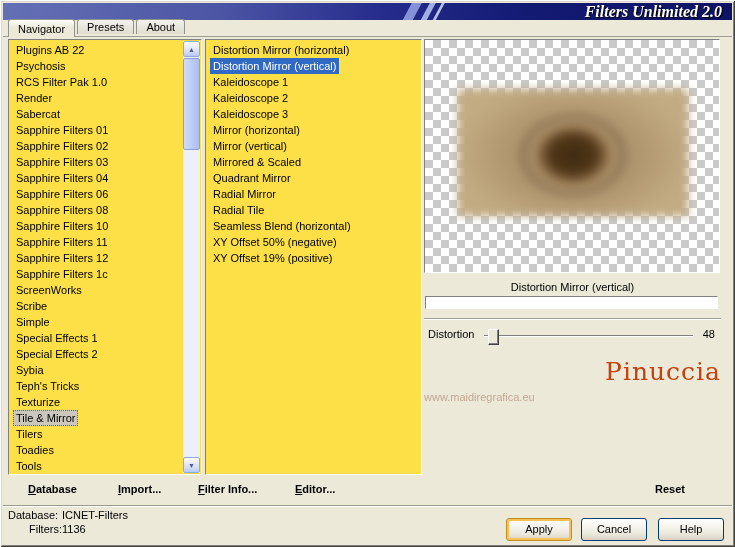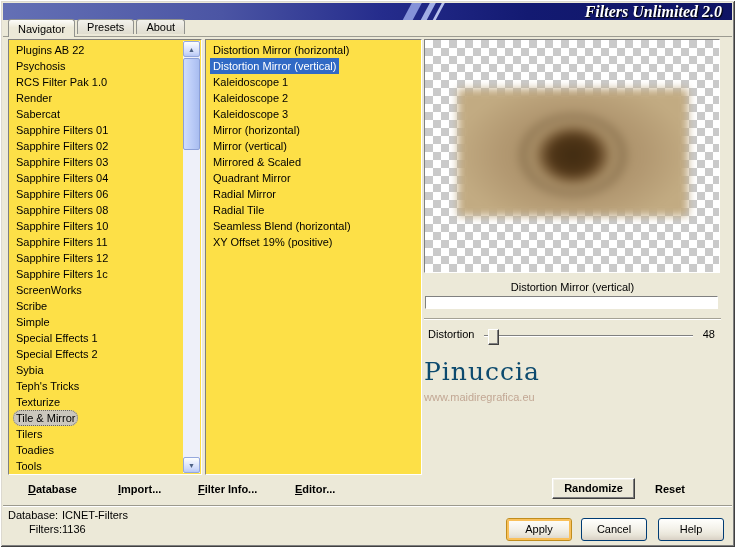--- a/index.html
+++ b/index.html
@@ -23,21 +23,21 @@
     background:linear-gradient(#f2f1ec,#e0ddcf);height:15px;margin-bottom:18px;padding:1px 9px 0;white-space:nowrap;}
   .tab.active{height:18px;margin-bottom:0;background:linear-gradient(#fdfdfb,#ece9d8 45%);padding-top:3px;}
   .tabline{position:absolute;left:3px;top:36px;right:3px;height:1px;background:#9c9b91;z-index:1;}
   
   .panel{position:absolute;background:#fde047;border:1px solid;border-color:#808080 #fff #fff #808080;box-sizing:border-box;}
   .cat-panel{left:8px;top:39px;width:194px;height:436px;}
   .filter-panel{left:205px;top:39px;width:217px;height:436px;padding-left:44px;}
   .cat-list{position:absolute;left:1px;top:2px;right:18px;bottom:1px;overflow:hidden;}
   .filter-list{position:absolute;left:1px;top:2px;right:1px;bottom:1px;overflow:hidden;}
   .list-item{height:16px;line-height:16px;white-space:nowrap;padding:0 3px;margin-left:3px;width:fit-content;}
-  .cat-list .selected{background:#cbc7bd;outline:1px dotted #6a675f;outline-offset:-1px;border-radius:8px;}
+  .cat-list .selected{background:#cbc7bd;outline:1px dotted #6a675f;outline-offset:-1px;}
   .filter-list .selected{background:#316ac5;color:#fff;}
   
   .scrollbar{position:absolute;top:1px;right:1px;bottom:1px;width:17px;background:#eef0f9;}
   .sb-btn{position:absolute;left:0;right:0;height:16px;box-sizing:border-box;
     background:linear-gradient(180deg,#fdfefe,#cfdafa 75%,#b7c7f5);border:1px solid #95a8dd;border-radius:2px;
     color:#4d6185;font-size:7px;display:flex;align-items:center;justify-content:center;}
   .sb-up{top:0;}
   .sb-down{bottom:0;}
   .sb-thumb{position:absolute;left:0;right:0;top:17px;height:92px;box-sizing:border-box;
     background:linear-gradient(90deg,#cfdcfc,#bccdf8 50%,#a9bdf0);border:1px solid #8ca0d8;border-radius:2px;}
@@ -53,22 +53,22 @@
       radial-gradient(ellipse 118px 75px at 50% 52%, #a1875d 0%, #b29871 60%, #c2ab82 100%);}
   .preview-caption{position:absolute;left:0;top:242px;width:100%;text-align:center;}
   .progressbar{position:absolute;left:1px;top:257px;width:293px;height:13px;background:#fff;
     box-sizing:border-box;border:1px solid;border-color:#808080 #fff #fff #808080;}
   .rp-sep{position:absolute;left:0;top:279px;width:297px;height:0;border-top:1px solid #a5a295;border-bottom:1px solid #fff;}
   .slider-label{position:absolute;left:4px;top:289px;}
   .slider-track{position:absolute;left:60px;right:28px;top:296px;height:0;border-top:1px solid #808080;border-bottom:1px solid #fff;}
   .slider-thumb{position:absolute;left:64px;top:290px;width:9px;height:14px;background:#ece9d8;
     border:1px solid;border-color:#fff #404040 #404040 #fff;box-shadow:inset -1px -1px 0 #808080;}
   .slider-value{position:absolute;right:6px;top:289px;text-align:right;}
-  .watermark1{position:absolute;left:0;top:318px;width:100%;text-align:left;
-    font-family:"DejaVu Serif",serif;font-size:25px;color:#0c4a6e;letter-spacing:1px;}
+  .watermark1{position:absolute;left:0;top:318px;width:100%;text-align:right;
+    font-family:"DejaVu Serif",serif;font-size:25px;color:#c2410c;letter-spacing:1px;}
   .watermark2{position:absolute;left:0;top:352px;width:100%;color:#c2a794;font-size:11px;}
   
   .cmd{position:absolute;top:483px;font-weight:bold;}
   .cmd::first-letter{text-decoration:underline;}
   .cmd-database{left:28px;}
   .cmd-import{left:118px;}
   .cmd-filterinfo{left:198px;}
   .cmd-editor{left:295px;}
   .randomize-btn{position:absolute;left:552px;top:478px;width:83px;height:21px;box-sizing:border-box;
     background:#ece9d8;border:1px solid;border-color:#fff #404040 #404040 #fff;
@@ -152,20 +152,21 @@
         <div class="list-item">Kaleidoscope 1</div>
         <div class="list-item">Kaleidoscope 2</div>
         <div class="list-item">Kaleidoscope 3</div>
         <div class="list-item">Mirror (horizontal)</div>
         <div class="list-item">Mirror (vertical)</div>
         <div class="list-item">Mirrored &amp; Scaled</div>
         <div class="list-item">Quadrant Mirror</div>
         <div class="list-item">Radial Mirror</div>
         <div class="list-item">Radial Tile</div>
         <div class="list-item">Seamless Blend (horizontal)</div>
+        <div class="list-item">XY Offset 50% (negative)</div>
         <div class="list-item">XY Offset 19% (positive)</div>
       </div>
   </div>
 
   <div class="right-panel">
     <div class="preview">
       <div class="preview-img"></div>
     </div>
     <div class="preview-caption">Distortion Mirror (vertical)</div>
     <div class="progressbar"></div>
@@ -175,21 +176,20 @@
     <div class="slider-thumb"></div>
     <div class="slider-value">48</div>
     <div class="watermark1">Pinuccia</div>
     <div class="watermark2">www.maidiregrafica.eu</div>
   </div>
 
   <div class="cmd cmd-database">Database</div>
   <div class="cmd cmd-import">Import...</div>
   <div class="cmd cmd-filterinfo">Filter Info...</div>
   <div class="cmd cmd-editor">Editor...</div>
-  <div class="randomize-btn">Randomize</div>
   <div class="cmd reset-btn">Reset</div>
 
   <div class="bottom-sep"></div>
 
   <div class="status status1">
     <span class="status-label">Database:</span><span>ICNET-Filters</span>
   </div>
   <div class="status status2">
     <span class="status-label">Filters:</span><span>1136</span>
   </div>

